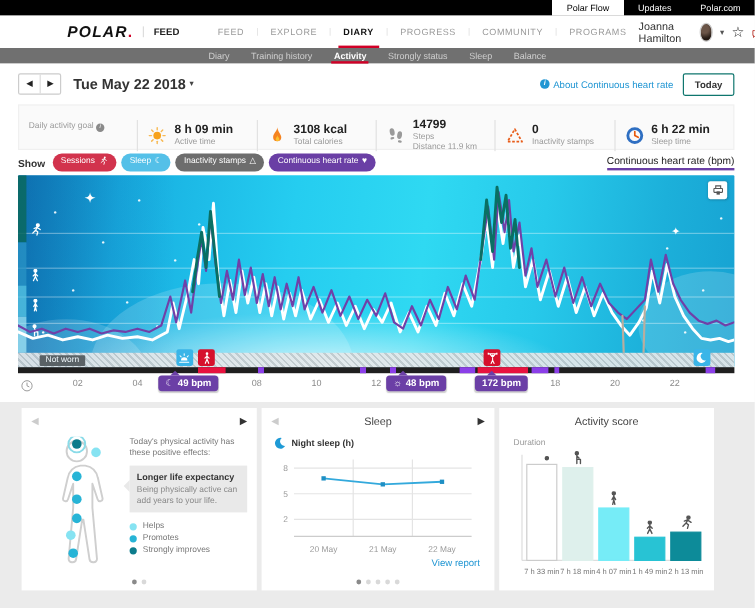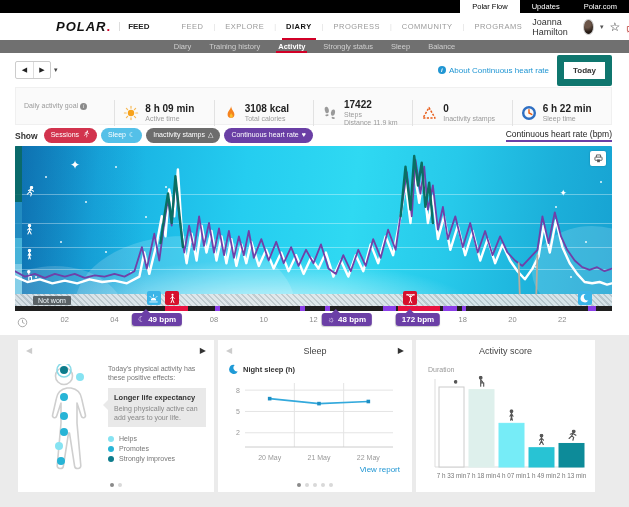--- a/index.html
+++ b/index.html
@@ -40,21 +40,21 @@
   
   .date-row { height:34px; display:flex; align-items:center; }
   .date-nav { display:flex; border:1px solid #ccc; border-radius:2px; background:#fff; height:18px; }
   .date-arrow { width:17px; display:flex; align-items:center; justify-content:center; font-size:7px; color:#222; cursor:pointer; }
   .date-arrow + .date-arrow { border-left:1px solid #ddd; }
   .date-label { font-size:12px; font-weight:bold; color:#333; margin-left:10px; cursor:pointer; }
   .date-caret { font-size:7px; color:#444; margin-left:3px; cursor:pointer; }
   .date-right { margin-left:auto; display:flex; align-items:center; gap:8px; }
   .about-link { font-size:8px; color:#2196d3; cursor:pointer; display:flex; align-items:center; gap:3px; }
   .info-dot { width:8px; height:8px; border-radius:50%; background:#2196d3; color:#fff; font-size:6px; font-weight:bold; display:inline-flex; align-items:center; justify-content:center; font-style:italic; }
-  .today-btn { border:7px solid #0f766e; border-radius:2px; background:#fff; font-size:8px; font-weight:bold; color:#333; padding:4px 9px; cursor:pointer; }
+  .today-btn { border:1px solid #0f766e; border-radius:2px; background:#fff; font-size:8px; font-weight:bold; color:#333; padding:4px 9px; cursor:pointer; }
 
   
   .stats-panel { height:38px; background:#fafafa; border:1px solid #f0f0f0; display:flex; align-items:center; }
   .stat-cell { flex:1; display:flex; align-items:center; gap:6px; padding:0 8px; height:26px; }
   .stat-cell + .stat-cell { border-left:1px solid #e2e2e2;margin-top:14px; }
   .stat-icon { width:16px; height:16px; flex:0 0 auto; }
   .stat-main { line-height:1.15; }
   .stat-value { font-size:10px; font-weight:bold; color:#222; }
   .stat-label { font-size:7px; color:#9a9a9a; }
   .goal-bar { width:64px; height:7px; background:#e0e0e0; border-radius:1px; overflow:hidden; display:inline-block; vertical-align:middle; }
@@ -182,20 +182,21 @@
       <span class="subnav-item">Sleep</span>
       <span class="subnav-item">Balance</span>
     </div>
 
   <div class="content">
     <div class="date-row">
       <div class="date-nav">
         <span class="date-arrow">◀</span>
         <span class="date-arrow">▶</span>
       </div>
+      <span class="date-label">Tue May 22 2018</span>
       <span class="date-caret">▾</span>
       <div class="date-right">
         <span class="about-link">
             <span class="info-dot">i</span>
             <span>About Continuous heart rate</span>
           </span>
         <button class="today-btn">Today</button>
       </div>
     </div>
 
@@ -235,21 +236,21 @@
           </div>
         </div>
         <div class="stat-cell">
           <span class="stat-icon"><svg viewBox="0 0 16 16" fill="#9a9a9a">
               <ellipse cx="4.8" cy="5" rx="2" ry="3.2" transform="rotate(-12 4.8 5)"></ellipse>
               <rect x="3.4" y="9.3" width="3.2" height="1.8" rx="0.9" transform="rotate(-12 5 10.2)"></rect>
               <ellipse cx="11" cy="7.6" rx="2" ry="3.2" transform="rotate(10 11 7.6)"></ellipse>
               <rect x="9.6" y="12" width="3.2" height="1.8" rx="0.9" transform="rotate(10 11.2 12.9)"></rect>
             </svg></span>
           <div class="stat-main">
-            <div class="stat-value">17422</div>
+            <div class="stat-value">14799</div>
             <div class="stat-label">Steps</div>
             <div class="stat-label">Distance 11.9 km</div>
           </div>
         </div>
         <div class="stat-cell">
           <span class="stat-icon"><svg viewBox="0 0 16 16">
               <path d="M8 2.6 L14 13 L2 13 Z" fill="none" stroke="#e85d1a" stroke-width="1.5" stroke-linejoin="round" stroke-dasharray="2.2 1.4"></path>
             </svg></span>
           <div class="stat-main">
             <div class="stat-value">0</div>

